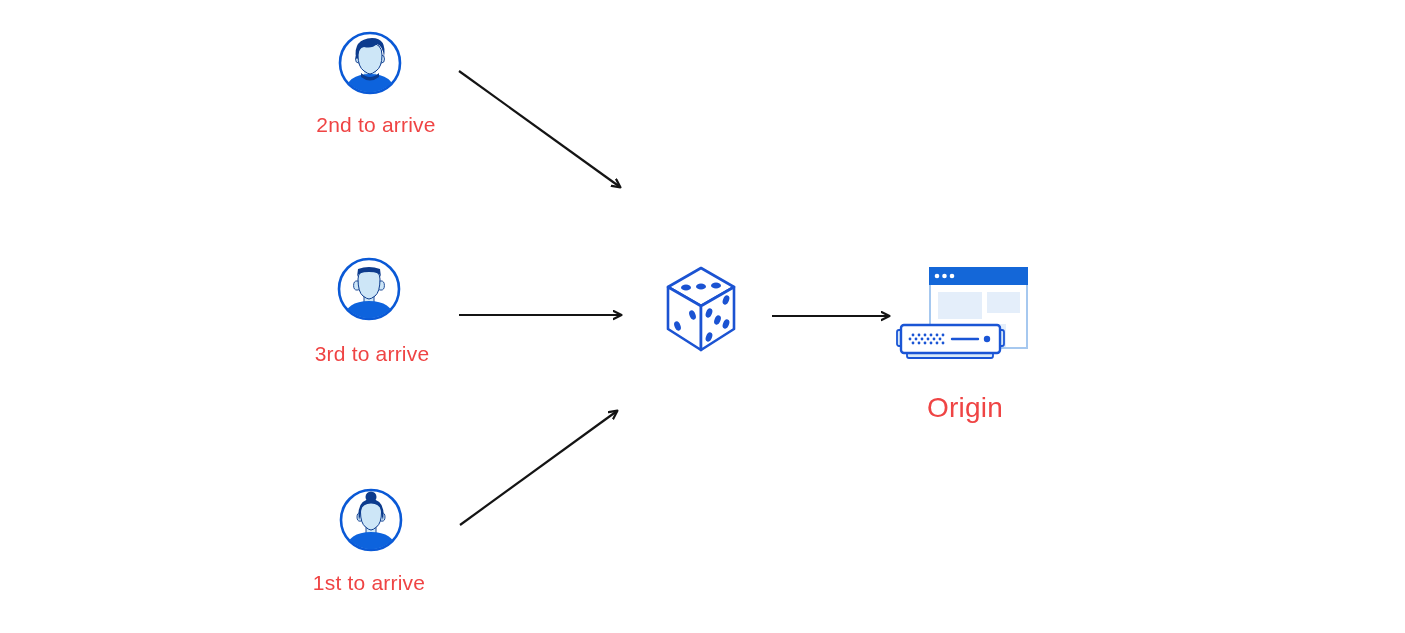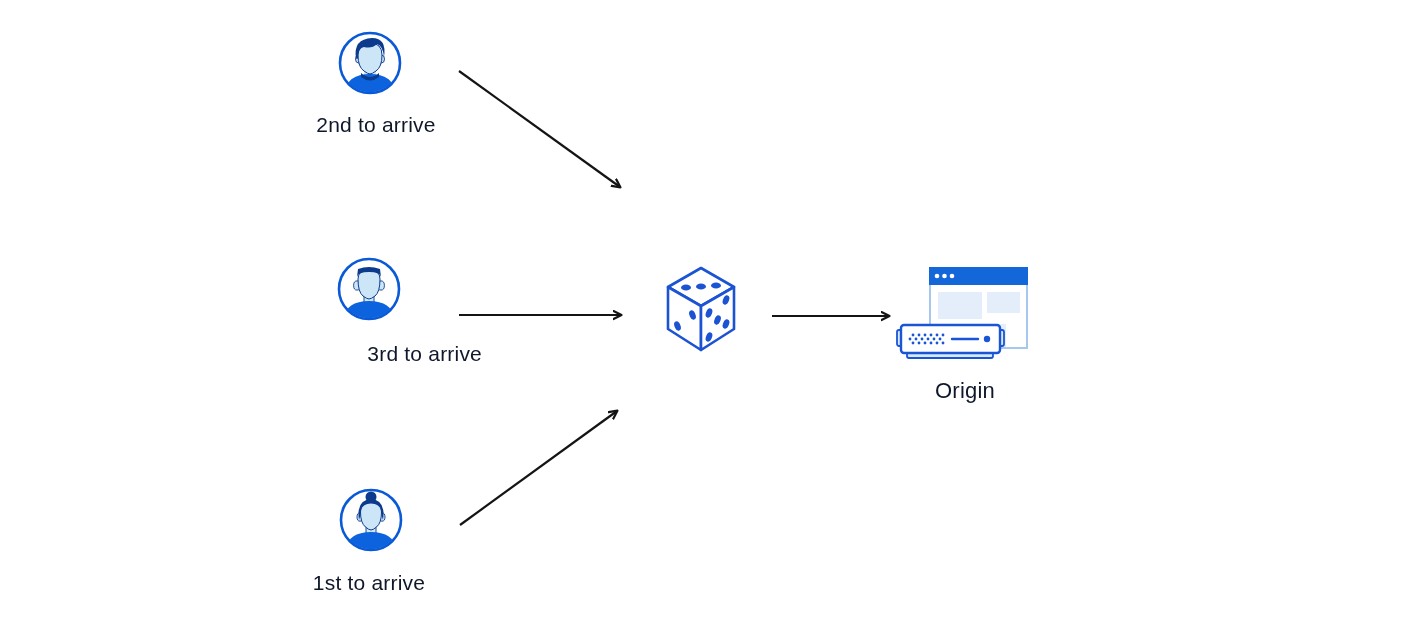--- a/index.html
+++ b/index.html
@@ -9,21 +9,21 @@
     background:#ffffff;
     font-family:"Liberation Sans", sans-serif;
     overflow:hidden;
   }
   .abs{position:absolute;}
   .node-label{
     position:absolute;
     width:220px;
     text-align:center;
     font-size:21px;
-    color:#0f172a;
+    color:#ef4444;
     letter-spacing:.2px;
   }
   svg{display:block;}
 </style>
 </head>
 <body>
 
 <div class="canvas">
 
   <svg class="abs" style="left:0;top:0;" width="1405" height="633" viewBox="0 0 1405 633">
@@ -66,21 +66,21 @@
     <circle cx="32" cy="32" r="30" fill="#ffffff" stroke="#0a59d6" stroke-width="2.6"></circle>
     <g clip-path="url(#c2)">
       <path d="M27 36 h10 v14 h-10 z" fill="#cde6f7" stroke="#0c3b8d" stroke-width="0.9"></path>
       <path d="M6 64 Q 8 44 32 44 Q 56 44 58 64 Z" fill="#0d63dd"></path>
       <ellipse cx="20" cy="28.5" rx="3.4" ry="4.6" fill="#cde6f7" stroke="#0c3b8d" stroke-width="0.9"></ellipse>
       <ellipse cx="44" cy="28.5" rx="3.4" ry="4.6" fill="#cde6f7" stroke="#0c3b8d" stroke-width="0.9"></ellipse>
       <path d="M21 22 Q 21 13 32 13 Q 43 13 43 22 Q 43 35 38 39 Q 34 42 32 42 Q 30 42 26 39 Q 21 35 21 22 Z" fill="#cde6f7" stroke="#0c3b8d" stroke-width="1"></path>
       <path d="M20 20 L 21 12 Q 32 8 43 12 L 44 20 Q 43 15 32 15 Q 21 15 20 20 Z" fill="#0c3b8d"></path>
     </g>
   </svg>
-  <div class="node-label" style="left:262px;top:342px;text-align:right;">3rd to arrive</div>
+  <div class="node-label" style="left:262px;top:342px;">3rd to arrive</div>
 
   <svg class="abs" style="left:339px;top:488px;" width="64" height="64" viewBox="0 0 64 64">
     <defs>
         <clipPath id="c3">
           <circle cx="32" cy="32" r="29.2"></circle>
         </clipPath>
       </defs>
     <circle cx="32" cy="32" r="30" fill="#ffffff" stroke="#0a59d6" stroke-width="2.6"></circle>
     <g clip-path="url(#c3)">
       <circle cx="32" cy="9" r="5.5" fill="#0c3b8d"></circle>
@@ -151,15 +151,15 @@
       <circle cx="17" cy="83" r="1.4"></circle>
         <circle cx="23" cy="83" r="1.4"></circle>
         <circle cx="29" cy="83" r="1.4"></circle>
       <circle cx="35" cy="83" r="1.4"></circle>
         <circle cx="41" cy="83" r="1.4"></circle>
         <circle cx="47" cy="83" r="1.4"></circle>
     </g>
     <line x1="56" y1="79" x2="82" y2="79" stroke="#1a55d5" stroke-width="2.4" stroke-linecap="round"></line>
     <circle cx="91" cy="79" r="3.2" fill="#1a55d5"></circle>
   </svg>
-  <div class="node-label" style="left:855px;top:378px;font-size:22px;">Origin</div>
+  <div class="node-label" style="left:855px;top:392px;font-size:28px;">Origin</div>
 
 </div>
 
 </body></html>

